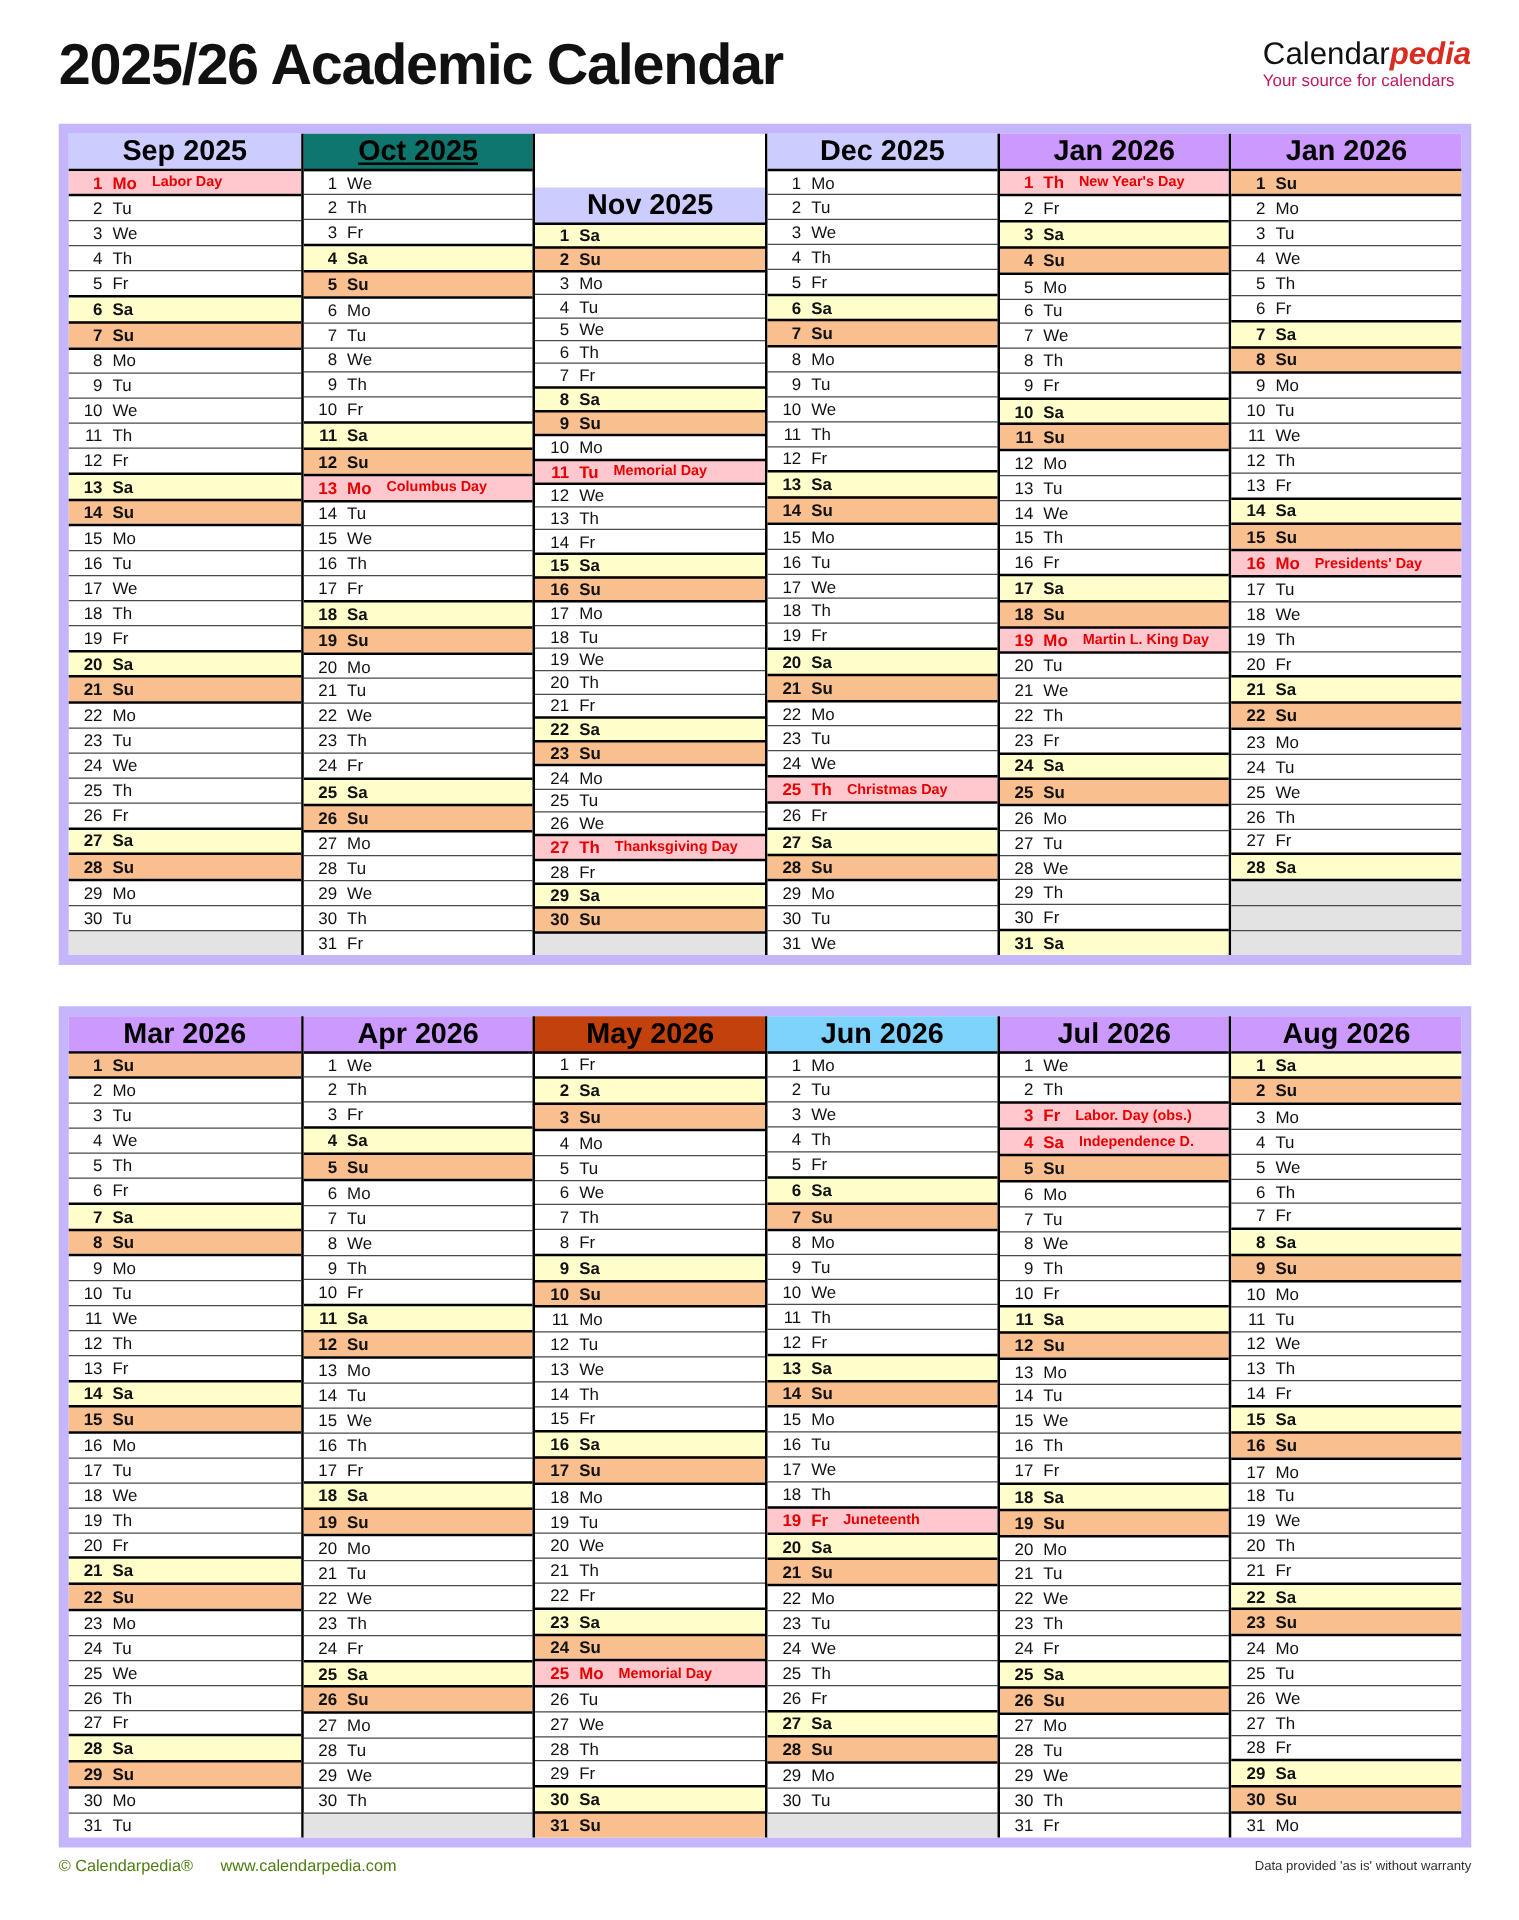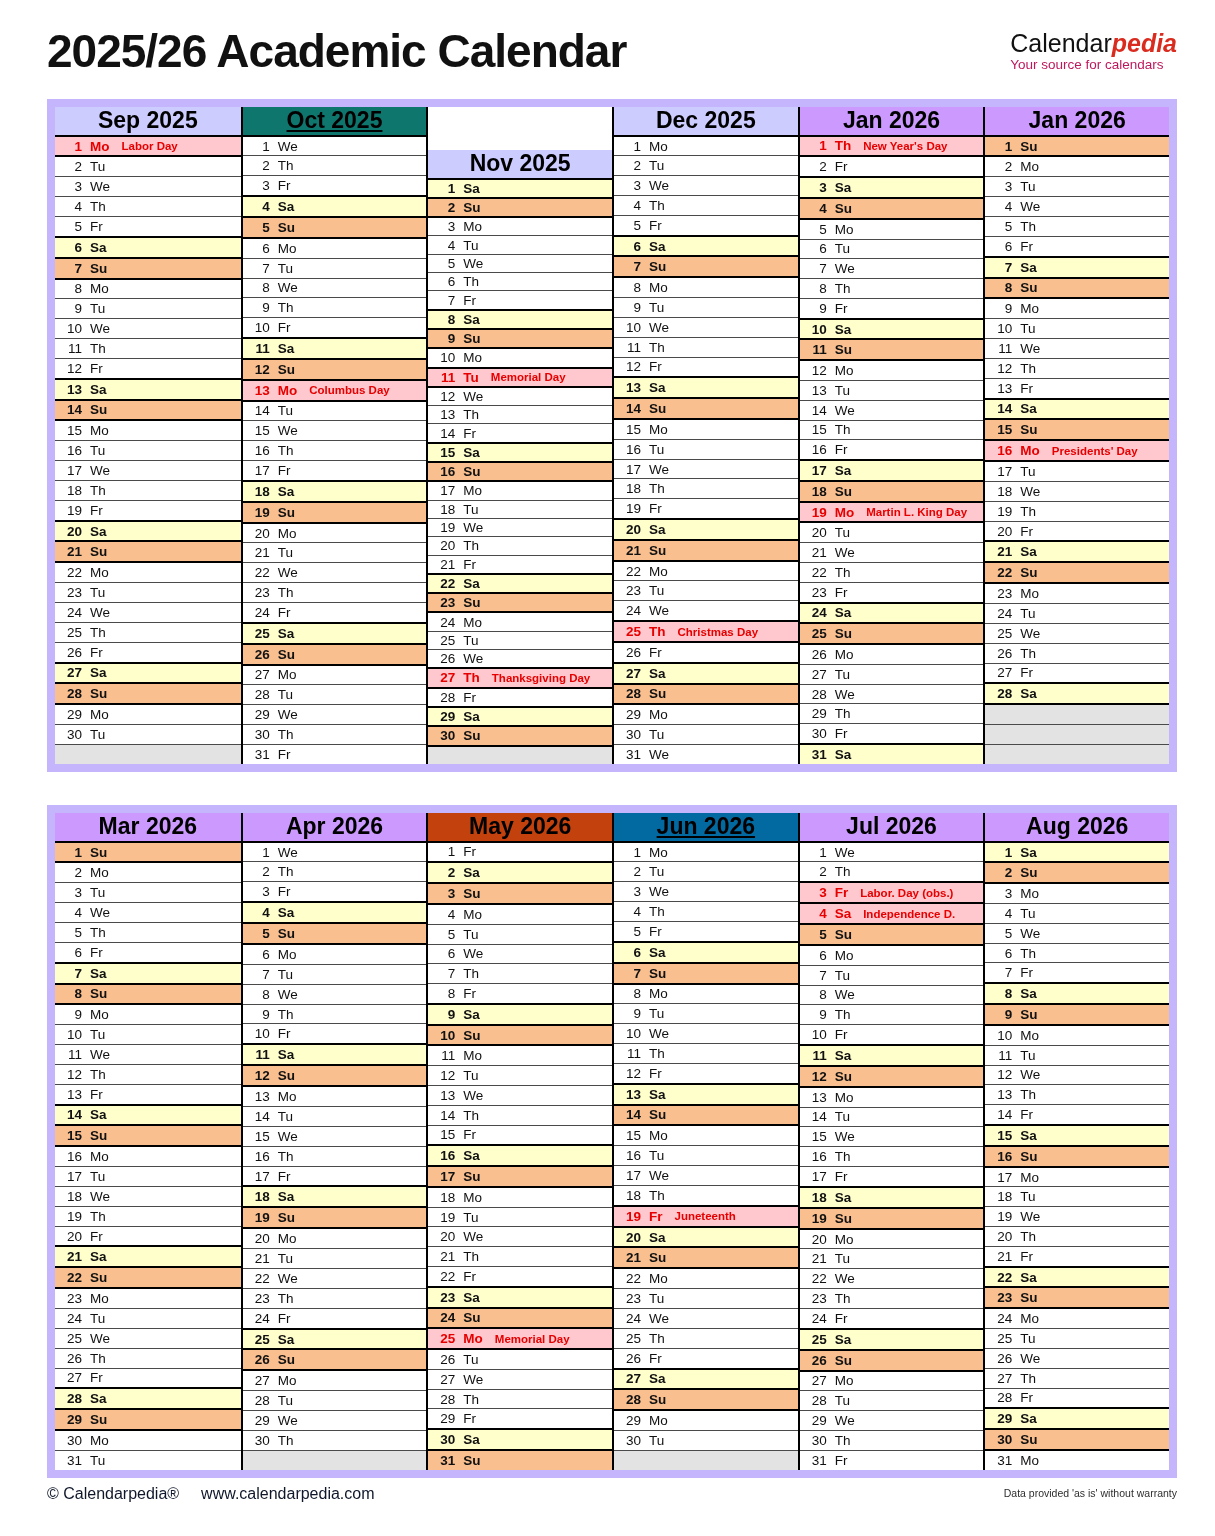--- a/index.html
+++ b/index.html
@@ -29,21 +29,21 @@
   .t-sa{background:var(--sat);font-weight:bold}
   .t-su{background:var(--sun);font-weight:bold}
   .t-hol{background:var(--hol);font-weight:bold;color:var(--holtx)}
   .blank{background:var(--empty)}
   .num{width:20px;text-align:right;flex:none}
   .wd{margin-left:8px}
   .holname{margin-left:12px;font-size:11.5px}
 
   .gap{height:33px}
   .footer{display:flex;justify-content:space-between;align-items:flex-start;margin-top:7px}
-  .f-left{font-size:16px;color:#0f172a}
+  .f-left{font-size:13px;color:#4d7c0f}
   .f-url{margin-left:22px}
   .f-right{font-size:10.5px;color:#2e2e2e;margin-top:2px}
 </style>
 </head>
 <body>
 
 <div class="page">
 
   <div class="masthead">
     <h1 class="title">2025/26 Academic Calendar</h1>
@@ -1185,21 +1185,21 @@
         <div class="day-cell bt-thick t-sa">
           <span class="num">30</span>
           <span class="wd">Sa</span>
         </div>
         <div class="day-cell bt-thick t-su">
           <span class="num">31</span>
           <span class="wd">Su</span>
         </div>
       </div>
       <div class="month-col">
-        <div class="month-header" style="background: #0369a1; text-decoration: underline;">Jun 2026</div>
+        <div class="month-header" style="background: #7dd3fc;">Jun 2026</div>
         <div class="day-cell">
           <span class="num">1</span>
           <span class="wd">Mo</span>
         </div>
         <div class="day-cell bt-thin">
           <span class="num">2</span>
           <span class="wd">Tu</span>
         </div>
         <div class="day-cell bt-thin">
           <span class="num">3</span>

